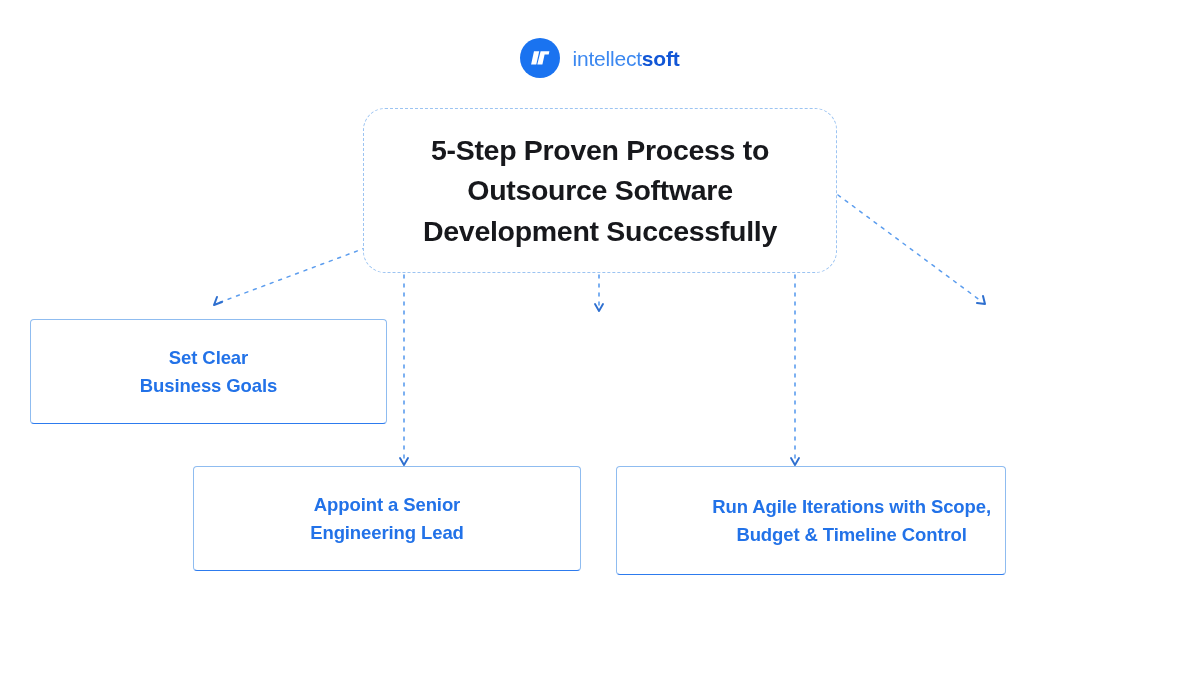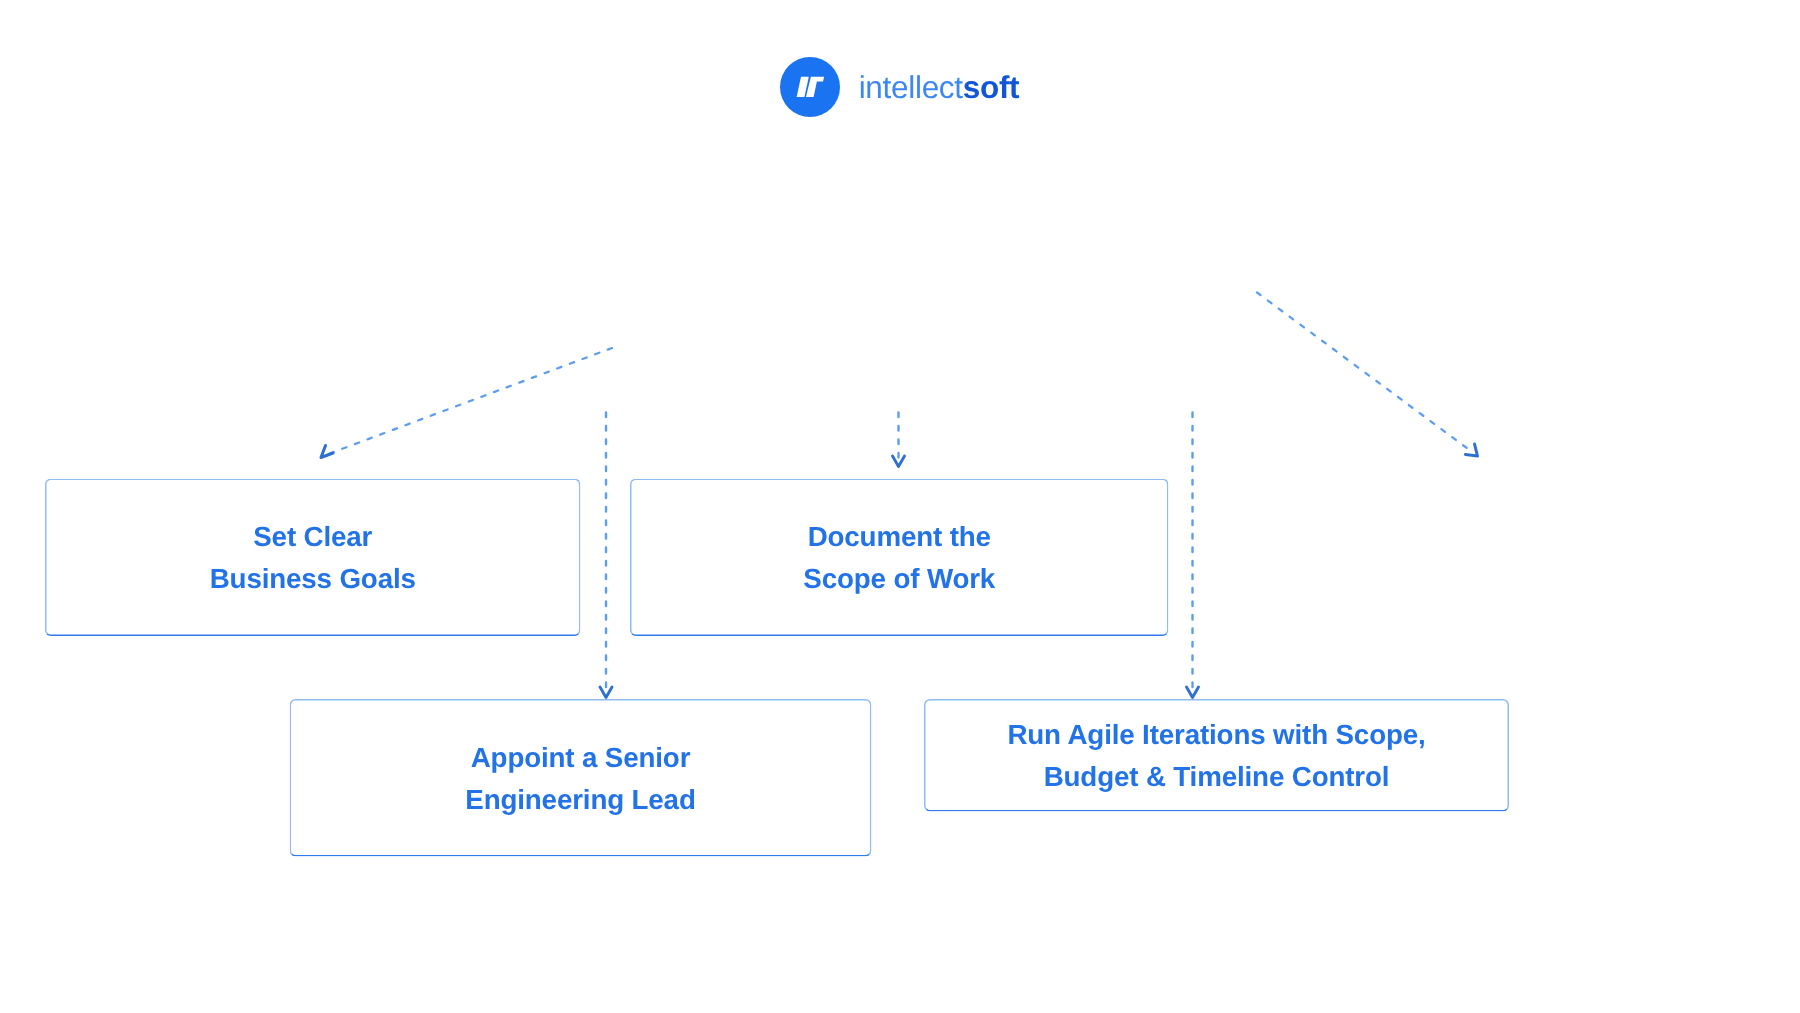--- a/index.html
+++ b/index.html
@@ -162,35 +162,36 @@
       <svg width="40" height="40" viewBox="0 0 40 40" xmlns="http://www.w3.org/2000/svg">
         <path d="M14.0 13.2 L19.2 13.2 L16.3 26.6 L11.1 26.6 Z" fill="#ffffff"></path>
         <path d="M20.6 13.2 L29.4 13.2 L28.7 16.4 L24.6 16.4 L22.4 26.6 L17.3 26.6 Z" fill="#ffffff"></path>
       </svg>
     </span>
     <span id="logo-text">
       <span class="lt-light">intellect</span><span class="lt-bold">soft</span>
     </span>
   </div>
 
+  <div id="title-card">
+    <div id="title-text">5-Step Proven Process to
+Outsource Software
+Development Successfully</div>
+  </div>
 
   <div class="step-card" style="left:30px; top:319px; width:357px; height:105px;">
     <div class="step-label">Set Clear
 Business Goals</div>
   </div>
 
-  <div class="step-card" style="left:420px; top:319px; width:359px; height:105px;">
-    <div class="step-label">Document the
-Scope of Work</div>
-  </div>
 
 
   <div class="step-card" style="left:193px; top:466px; width:388px; height:105px;">
     <div class="step-label">Appoint a Senior
 Engineering Lead</div>
   </div>
 
-  <div class="step-card" style="left:616px; top:466px; width:390px; height:75px;">
+  <div class="step-card" style="left:616px; top:466px; width:390px; height:109px;justify-content:flex-end;">
     <div class="step-label">Run Agile Iterations with Scope,
 Budget &amp; Timeline Control</div>
   </div>
 
 </div>
 
 </body></html>

